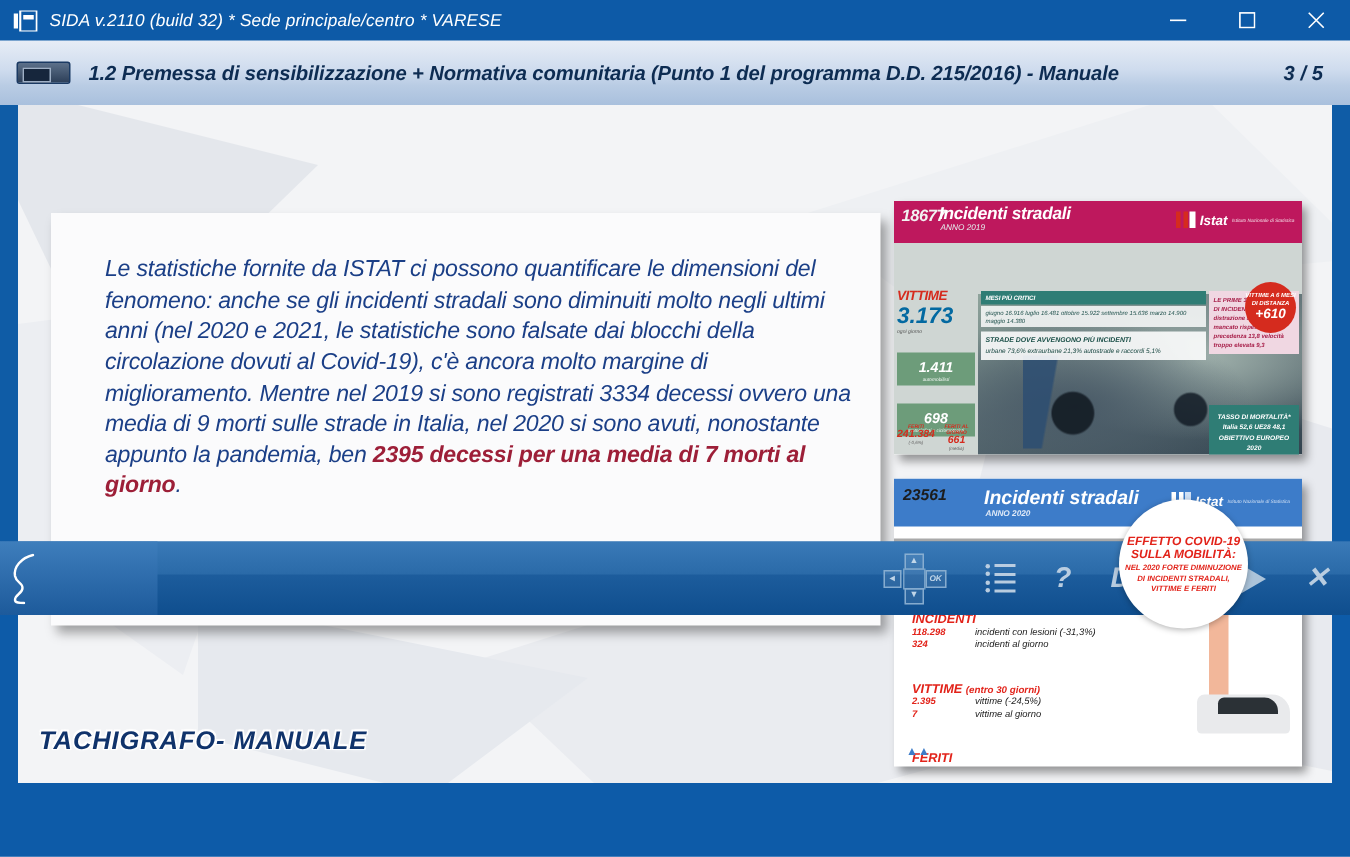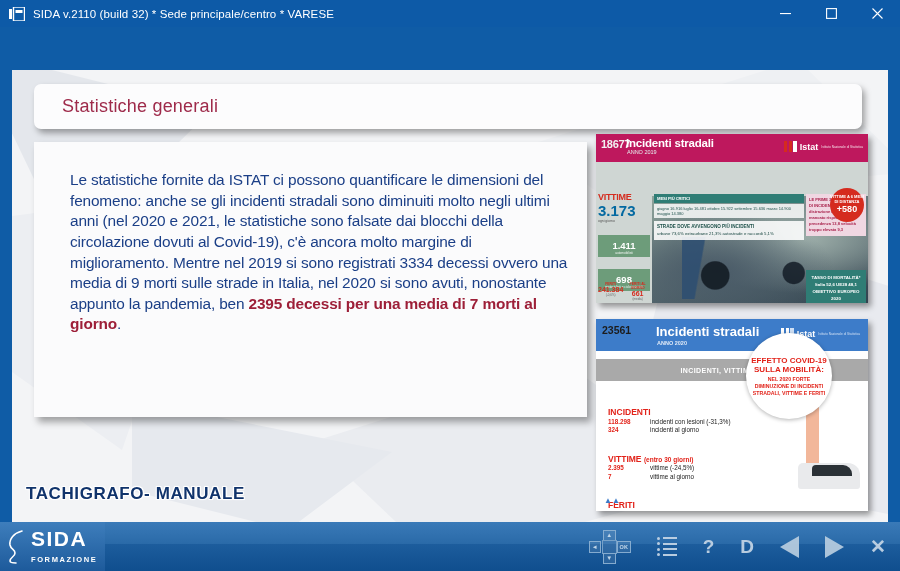--- a/index.html
+++ b/index.html
@@ -1,21 +1,21 @@
 <!DOCTYPE html>
 <html><head>
 <meta charset="utf-8">
 <style>
   * { box-sizing: border-box; margin: 0; padding: 0; }
   html, body {
     width: 900px; height: 571px;
     font-family: "Liberation Sans", sans-serif;
     overflow: hidden; background: #0d5ba8;
   }
-  .app-window { position: relative; width: 900px; height: 571px; background: #0f5ca6; }
+  .app-window { position: relative; width: 900px; height: 410px; background: #0f5ca6; font-style: italic; }
 
   
   .titlebar {
     position: absolute; top: 0; left: 0; width: 900px; height: 27px;
     background: #0d5aa7; display: flex; align-items: center;
   }
   .titlebar-icon { width: 16px; height: 14px; margin-left: 9px; position: relative; }
   .titlebar-text {
     color: #ffffff; font-size: 11.5px; margin-left: 8px; letter-spacing: .1px;
     white-space: nowrap;
@@ -313,32 +313,34 @@
           </svg>
       </div>
       <div class="win-btn close">
         <svg width="11" height="11" viewBox="0 0 11 11">
             <path d="M0.5 0.5 L10.5 10.5 M10.5 0.5 L0.5 10.5" stroke="#fff" stroke-width="1.1"></path>
           </svg>
       </div>
     </div>
   </div>
 
+  <div class="headerbar">
+    <span class="header-icon"></span>
+    <span class="header-title">1.2 Premessa di sensibilizzazione + Normativa comunitaria (Punto 1 del programma D.D. 215/2016) - Manuale</span>
+    <span class="header-page">3 / 5</span>
+  </div>
 
   <div class="stage">
     <div class="poly p1"></div>
     <div class="poly p2"></div>
     <div class="poly p3"></div>
     <div class="poly p4"></div>
     <div class="poly p5"></div>
     <div class="poly p6"></div>
 
-    <div class="title-box">
-      <span class="title-text">Statistiche generali</span>
-    </div>
 
     <div class="content-panel">
       <div class="body-text">
         <span>Le statistiche fornite da ISTAT ci possono quantificare le dimensioni del fenomeno: anche se gli incidenti stradali sono diminuiti molto negli ultimi anni (nel 2020 e 2021, le statistiche sono falsate dai blocchi della circolazione dovuti al Covid-19), c'è ancora molto margine di miglioramento. Mentre nel 2019 si sono registrati 3334 decessi ovvero una media di 9 morti sulle strade in Italia, nel 2020 si sono avuti, nonostante appunto la pandemia, ben </span><span class="hl">2395 decessi per una media di 7 morti al giorno</span><span>.</span>
       </div>
     </div>
 
     <div class="info-card card-top">
       <div class="tc-header">
         <span class="tc-badge">18677</span>
@@ -398,21 +400,21 @@
           <div class="teal-panel">
             <span>TASSO DI MORTALITÀ*</span><br>
             <span>Italia 52,6   UE28 48,1</span><br>
             <span>OBIETTIVO EUROPEO 2020</span><br>
             
           </div>
         </div>
 
         <div class="red-bubble">
           <span>VITTIME A 6 MESI DI DISTANZA</span>
-          <span class="big">+580</span>
+          <span class="big">+610</span>
         </div>
 
         <div class="tc-footer">
           <div class="foot-box">
             <span class="fl">FERITI</span>
             <span class="fn">241.384</span>
             <span class="fc">(-0,6%)</span>
           </div>
           <div class="foot-box">
             <span class="fl">FERITI AL GIORNO</span>
@@ -502,24 +504,20 @@
 
     <div class="tachigrafo">TACHIGRAFO- MANUALE</div>
   </div>
 
   <div class="footer">
     <div class="logo-block">
       <span class="logo-head">
         <svg width="22" height="34" viewBox="0 0 22 34">
           <path d="M16 1 C8 3 3 9 4 15 C5 20 9 19 9 23 C9 27 4 27 4 31 C4 33 7 33 10 33" fill="none" stroke="#ffffff" stroke-width="1.6" stroke-linecap="round"></path>
         </svg>
-      </span>
-      <span class="logo-words">
-        <span class="logo-sida">SIDA</span>
-        <span class="logo-form">FORMAZIONE</span>
       </span>
     </div>
 
     <div class="toolbar">
       <div class="tool">
         <div class="dpad">
           <div class="dkey left">◄</div>
           <div class="dkey up">▲</div>
           <div class="dkey center"></div>
           <div class="dkey down">▼</div>

